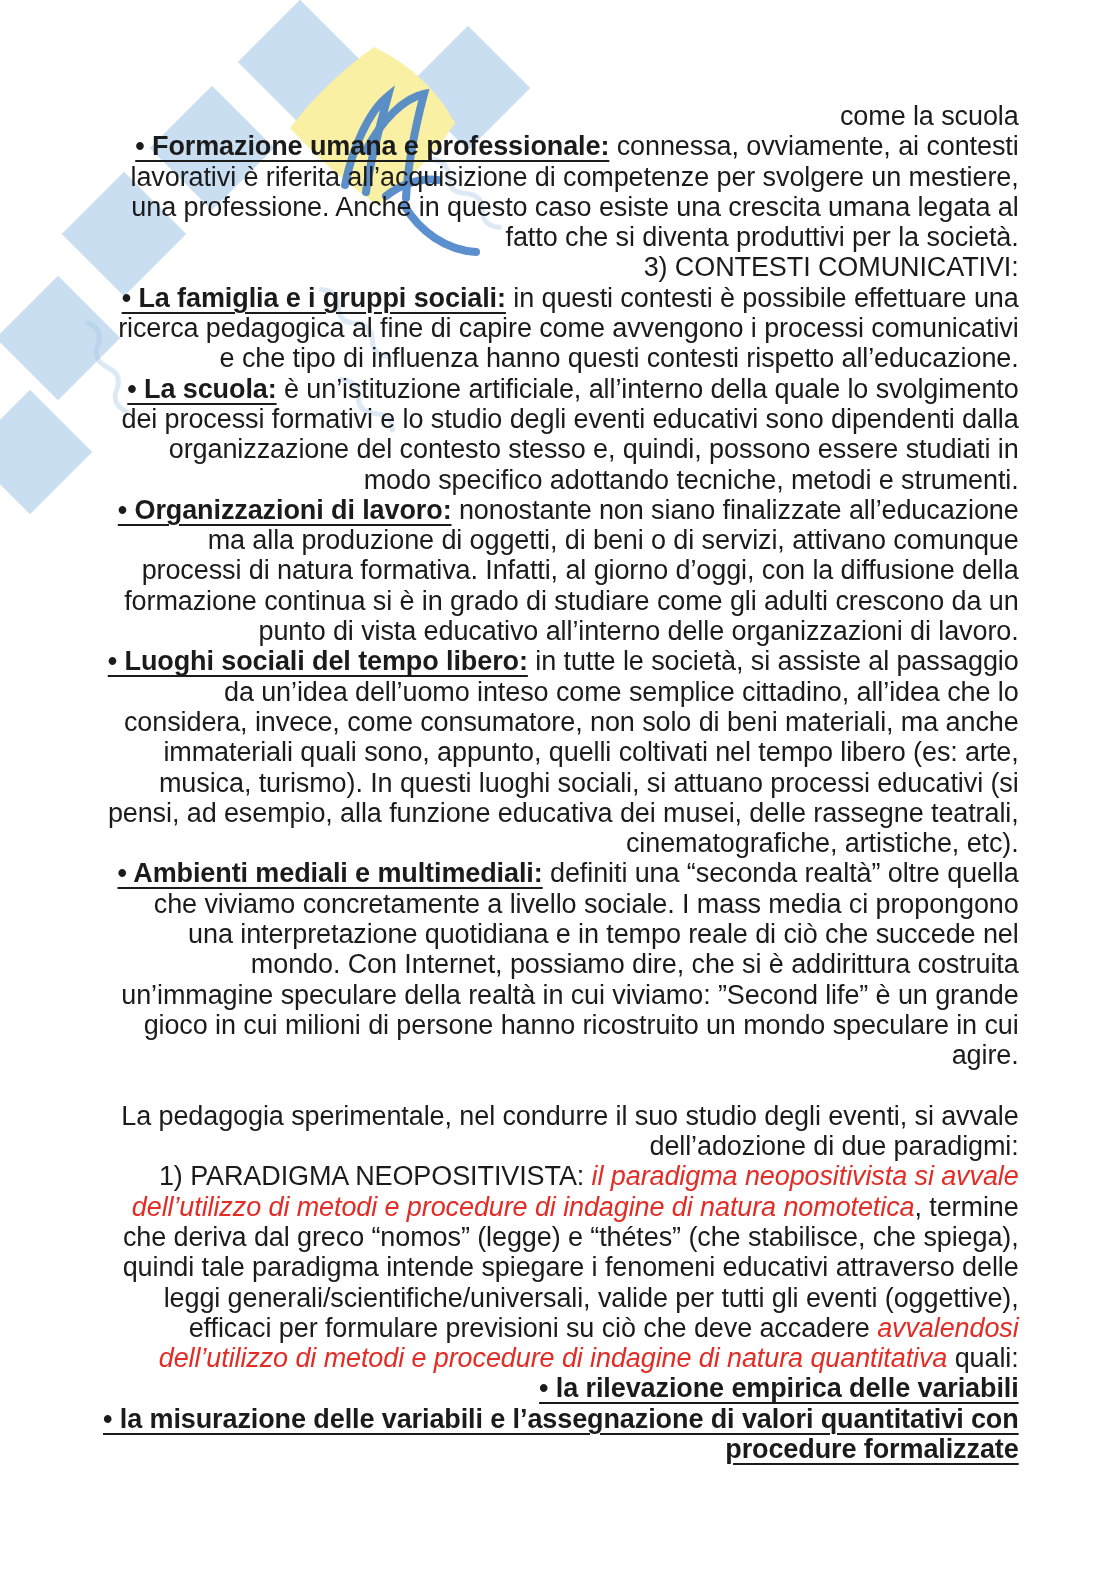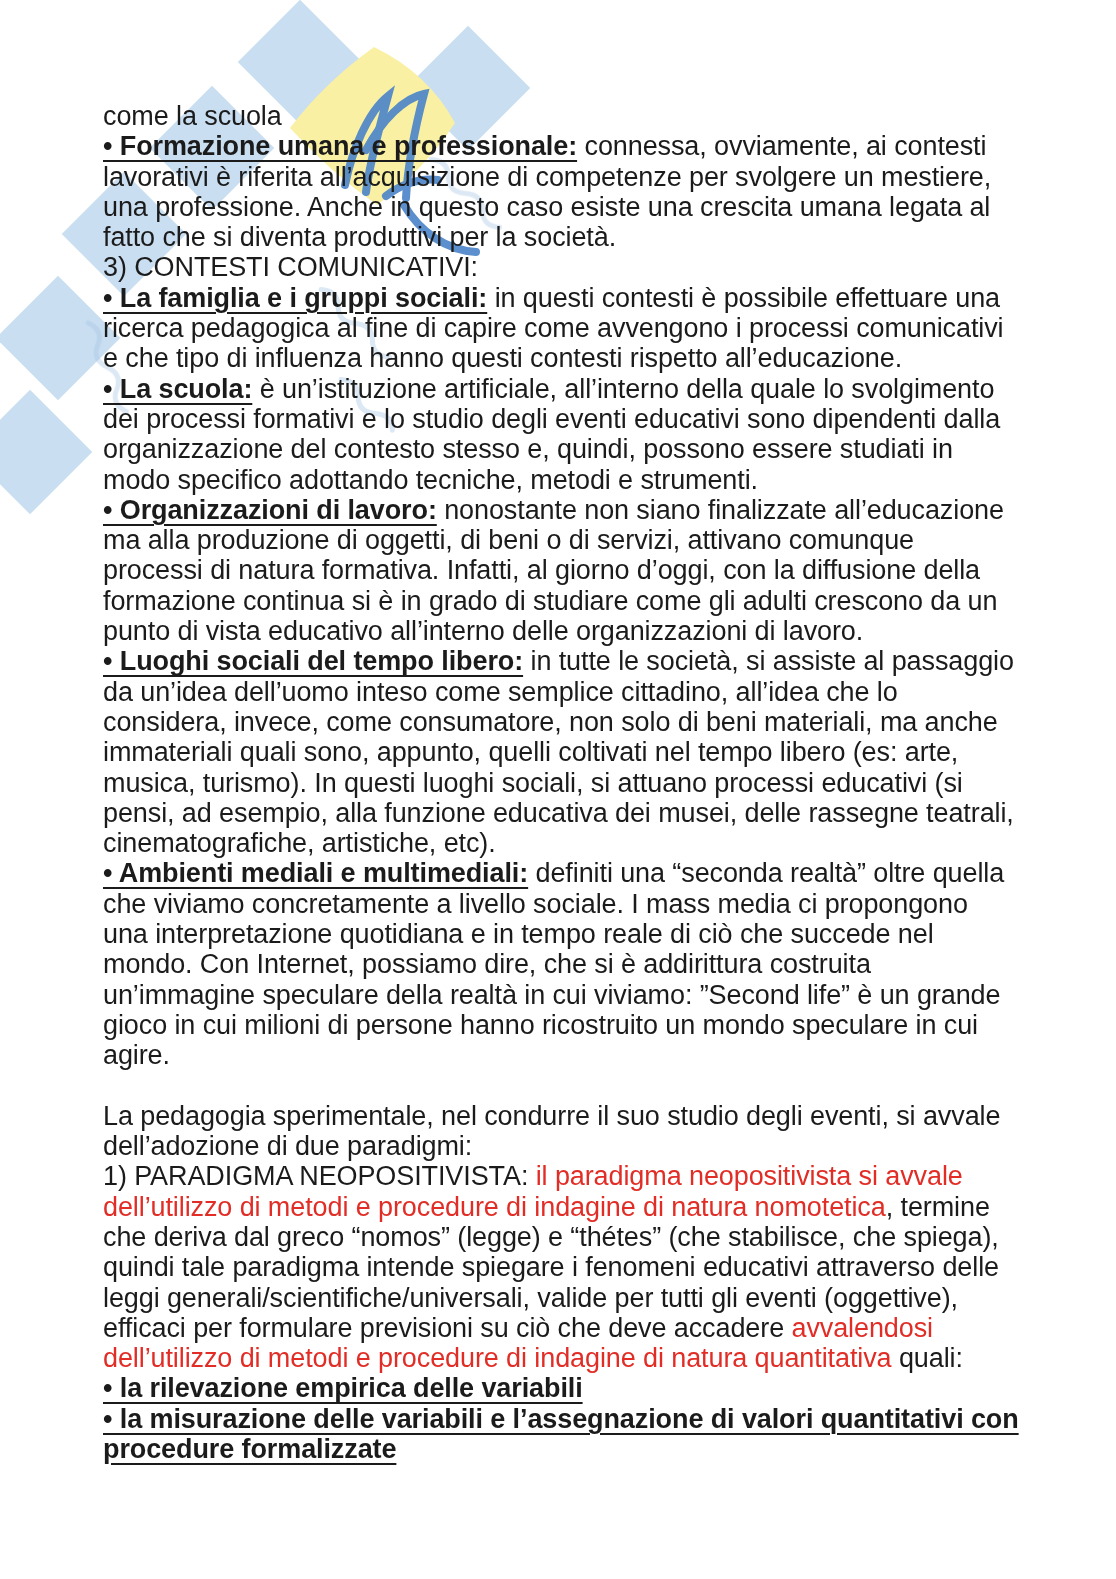--- a/index.html
+++ b/index.html
@@ -11,29 +11,29 @@
   }
   .page{position:absolute;inset:0;background:#ffffff;}
   .watermark{position:absolute;left:0;top:0;z-index:0;pointer-events:none;}
   .text-block{
     position:absolute;left:103px;top:101px;z-index:1;
     font-size:27px;line-height:30.3px;
     color:#1b1b1b;
     letter-spacing:-0.1px;
     white-space:pre;
   }
-  .line{height:30.3px;}
+  .line{height:30.3px;text-align:right;}
   .seg-normal{}
   .seg-underline{
     text-decoration:underline;
     text-decoration-thickness:2px;
     text-underline-offset:4.5px;
     font-weight:bold;
   }
-  .seg-red{color:var(--red,#e12d26);}
+  .seg-red{color:var(--red,#e12d26);font-style:italic;}
 </style>
 </head>
 <body>
 
 <div class="page" style="background: rgb(255, 255, 255);">
 
   <svg class="watermark" width="1116" height="1579" viewBox="0 0 1116 1579">
 
     <g fill="#c9def1">
       <rect x="-44" y="-44" width="88" height="88" transform="translate(300,62) rotate(45)"></rect>

